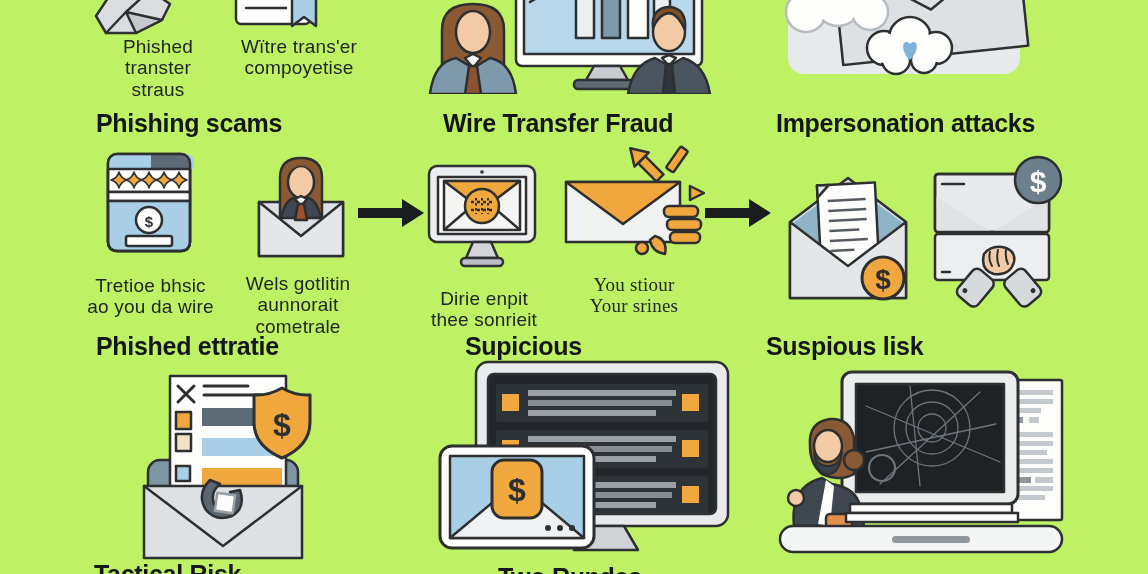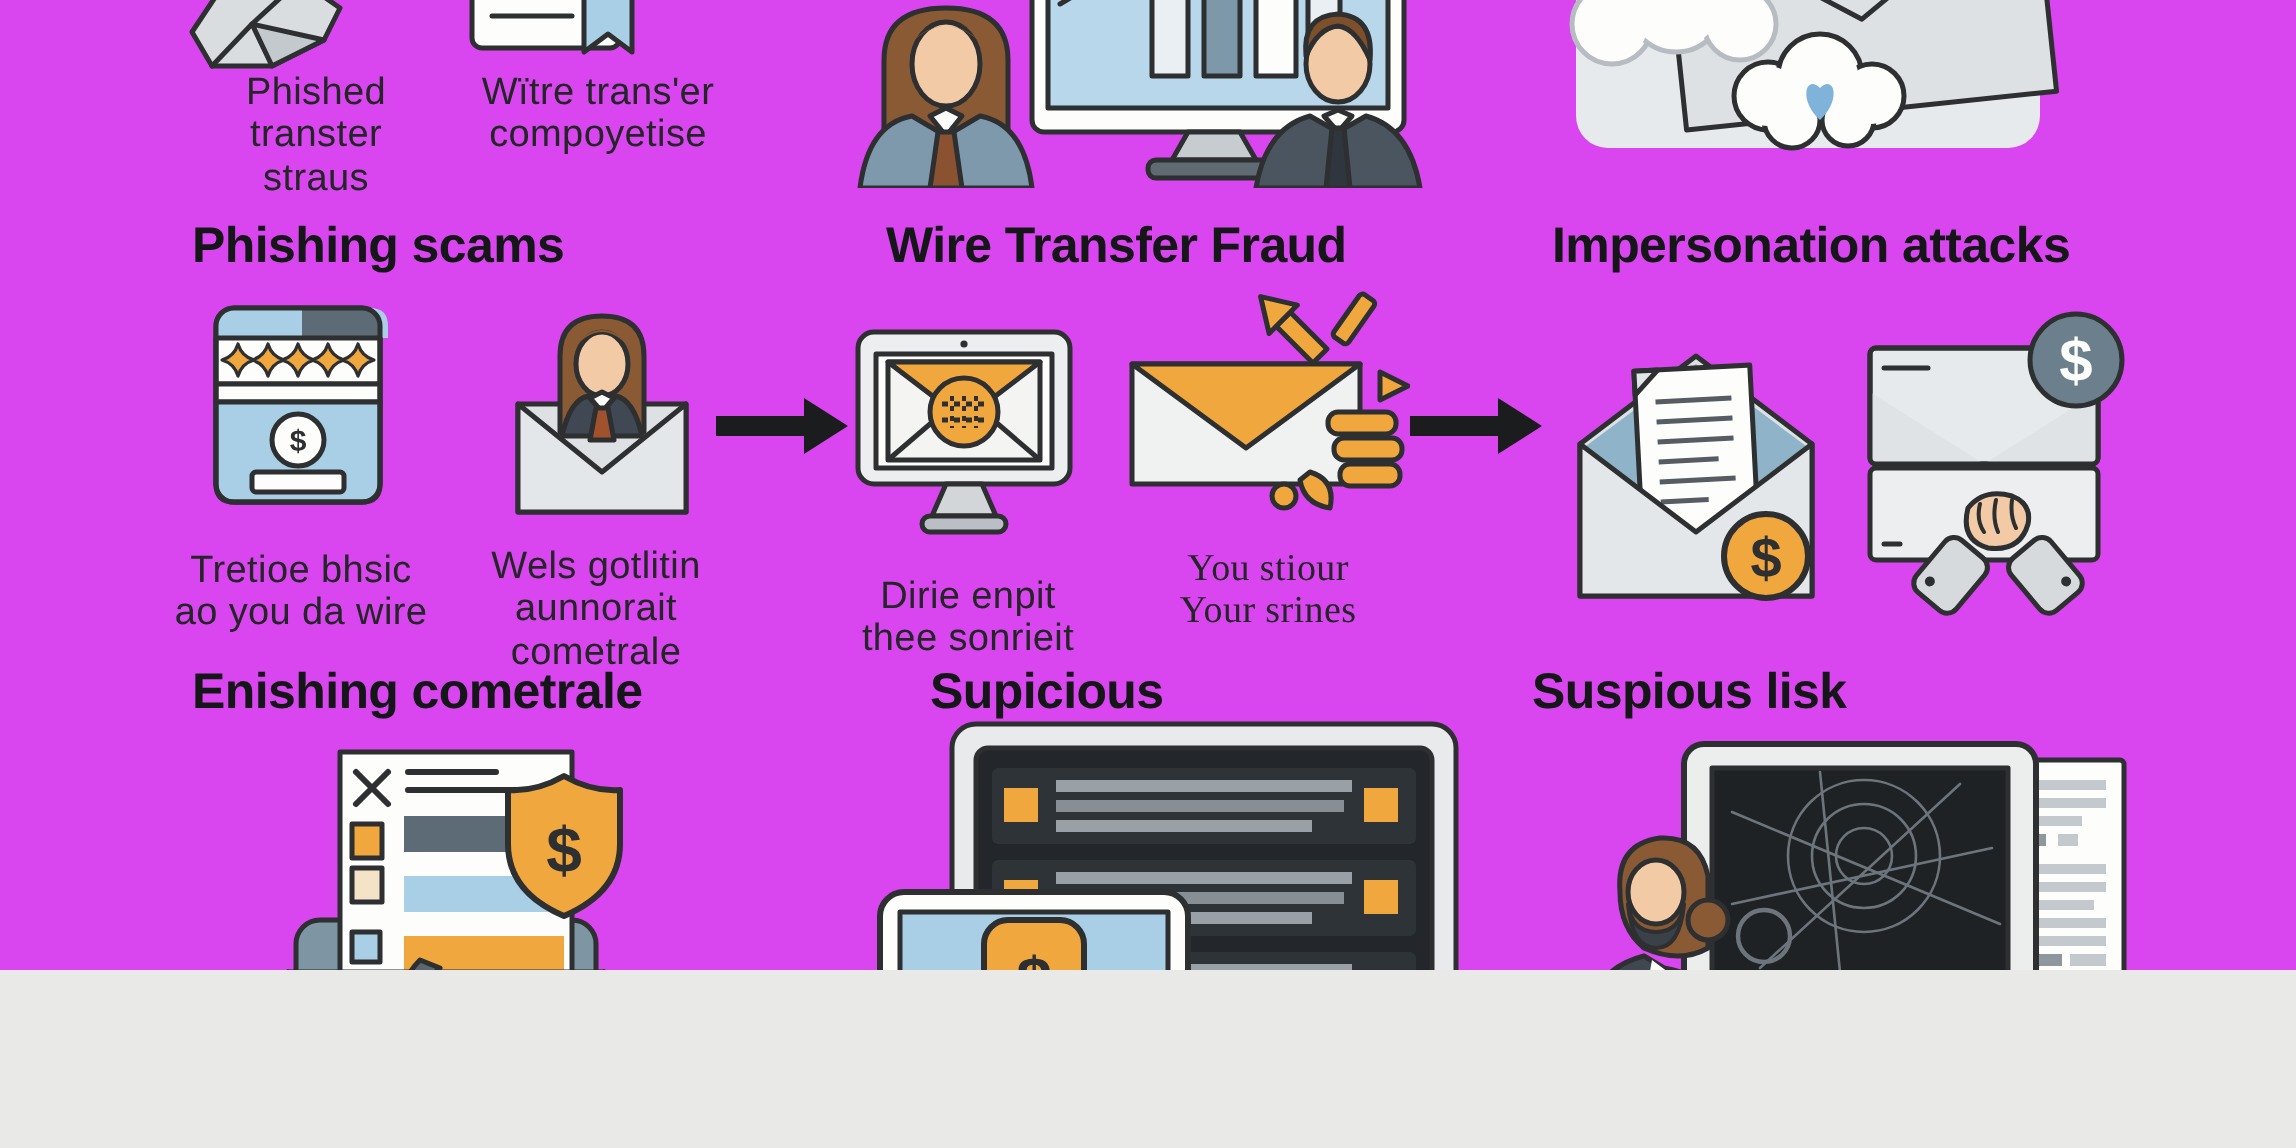--- a/index.html
+++ b/index.html
@@ -1,18 +1,18 @@
 <!DOCTYPE html>
 <html><head>
 <meta charset="utf-8">
 <style>
   html,body{margin:0;padding:0;background:#e9e9e7;}
   .canvas{
-    position:relative;width:1148px;height:485px;margin:0 auto;
-    background:#d946ef;overflow:hidden;
+    position:relative;width:1148px;height:574px;margin:0 auto;
+    background:#bef264;overflow:hidden;
     font-family:"Liberation Sans",sans-serif;
   }
   .icon{position:absolute;}
   .caption{
     position:absolute;white-space:pre-line;text-align:center;
     font:400 19px/1.12 "Liberation Sans",sans-serif;color:#232527;letter-spacing:.2px;
   }
   .heading{
     position:absolute;font:700 25px/1.05 "Liberation Sans",sans-serif;
     color:#151618;letter-spacing:-.3px;white-space:nowrap;text-align:right;
@@ -228,21 +228,21 @@
   <div class="caption" style="left:78px;top:275px;width:145px;">Tretioe bhsic
 ao you da wire</div>
   <div class="caption" style="left:228px;top:273px;width:140px;">Wels gotlitin
 aunnorait
 cometrale</div>
   <div class="caption" style="left:410px;top:288px;width:148px;">Dirie enpit
 thee sonrieit</div>
   <div class="caption" style="left:560px;top:274px;width:148px;font-family:Liberation Serif, serif;">You stiour
 Your srines</div>
 
-  <div class="heading" style="left:96px;top:333px;">Enishing cometrale</div>
+  <div class="heading" style="left:96px;top:333px;">Phished ettratie</div>
   <div class="heading" style="left:435px;top:333px;margin-left:30px;">Supicious</div>
   <div class="heading" style="left:766px;top:333px;">Suspious lisk</div>
 
   <svg class="icon" style="left:124px;top:368px" width="198" height="198" viewBox="0 0 198 198">
     <g stroke="#2d2f31" stroke-width="2.5" stroke-linejoin="round" stroke-linecap="round">
       <rect x="24" y="92" width="150" height="72" rx="12" fill="#7e95a3"></rect>
       <rect x="46" y="8" width="116" height="128" fill="#fdfdfc"></rect>
       <path d="M54,18 l16,16 M70,18 l-16,16" fill="none" stroke-width="3"></path>
       <path d="M80,18 h44 M80,27 h58" fill="none" stroke-width="3"></path>
       <rect x="78" y="40" width="80" height="18" fill="#5c6b76" stroke="none"></rect>

